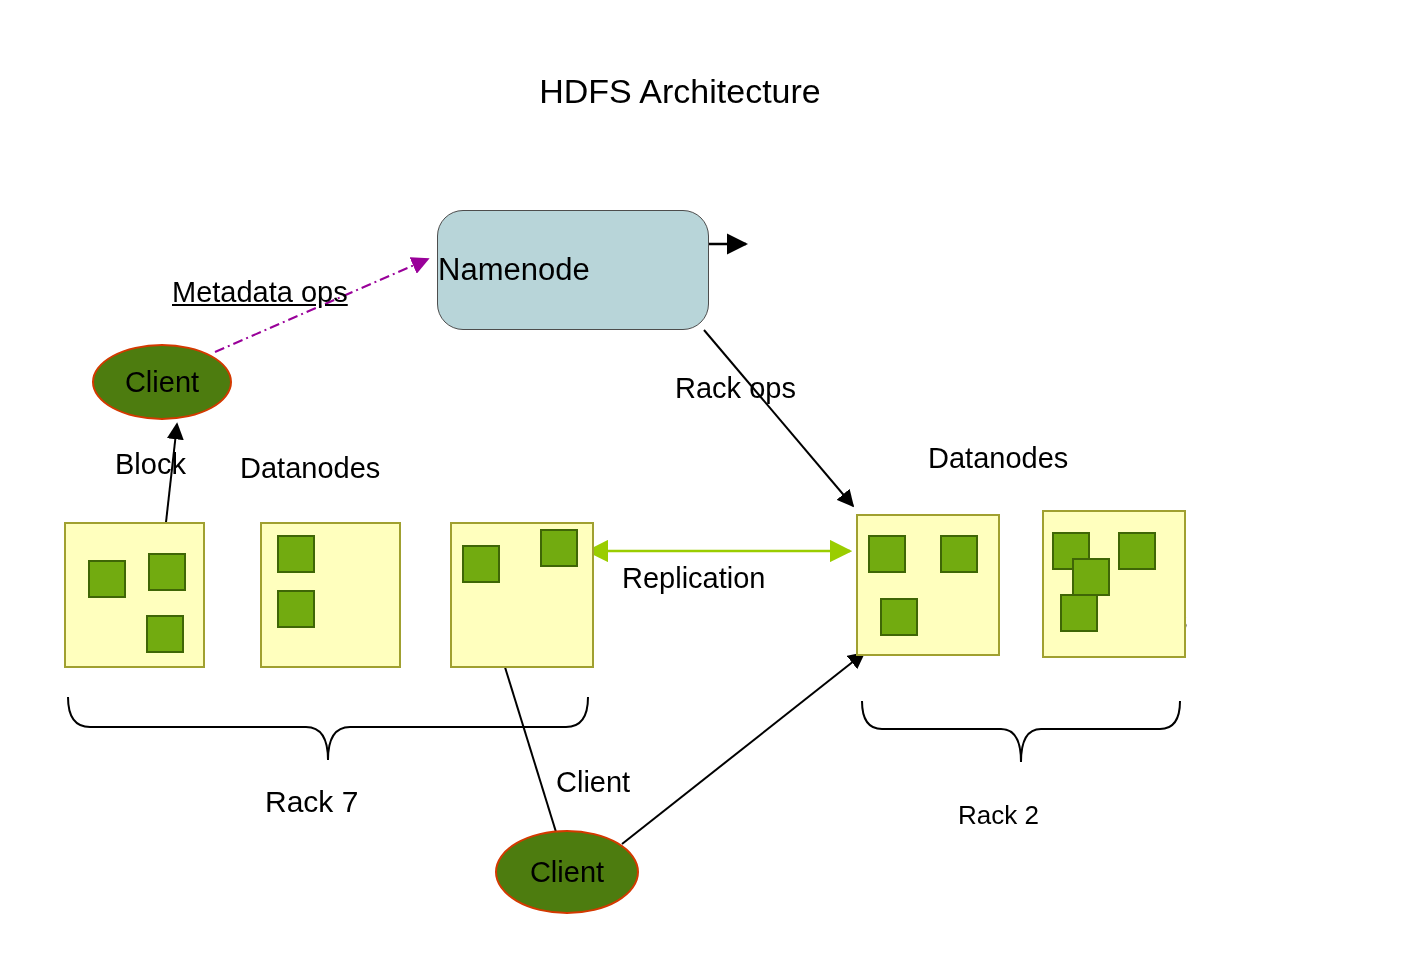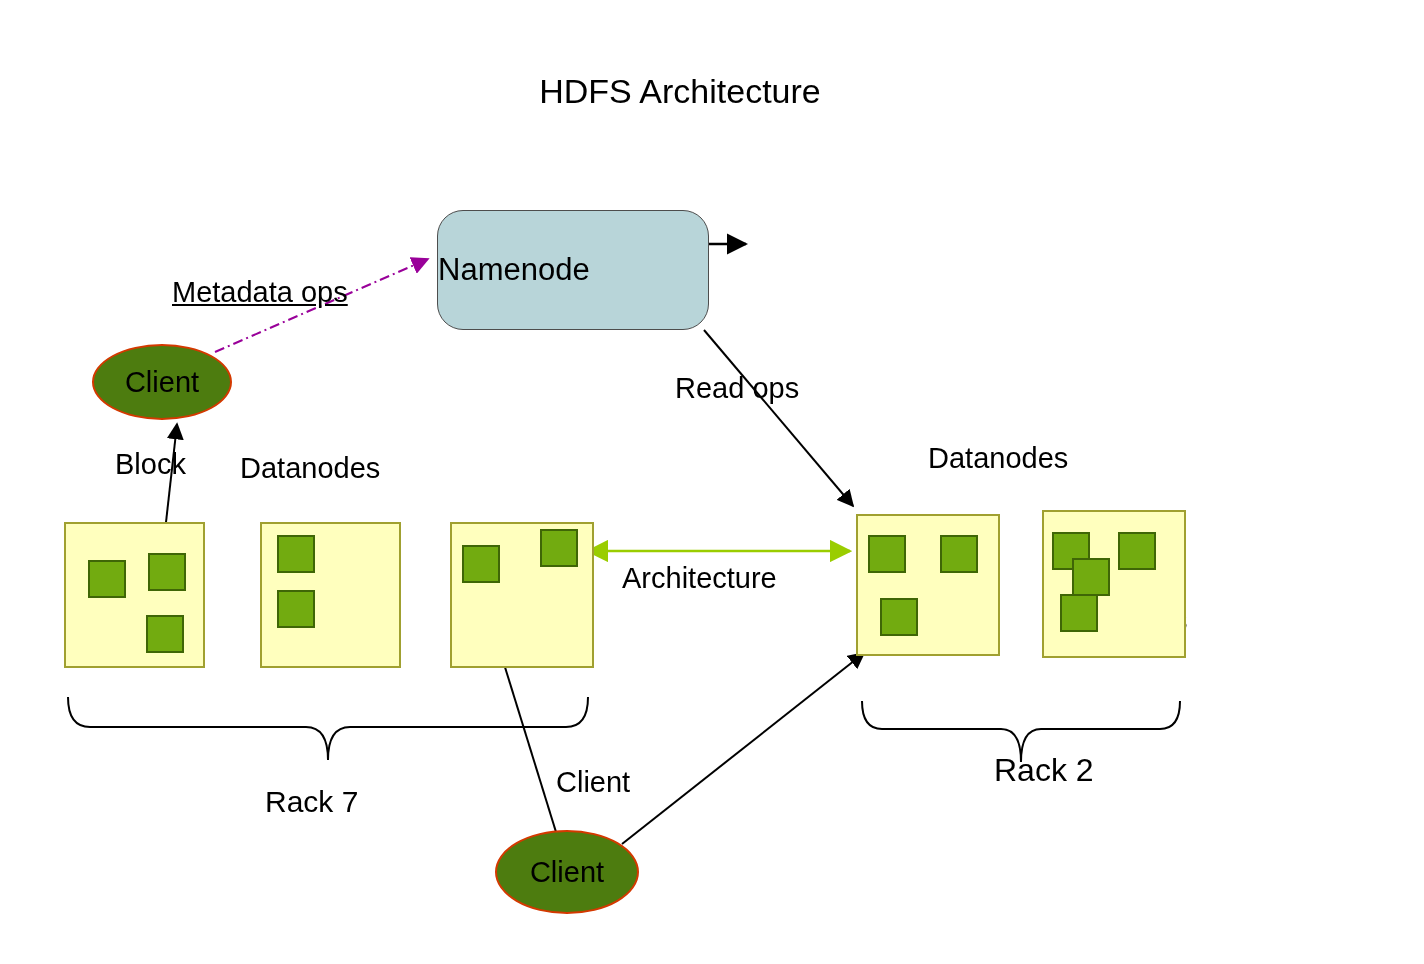--- a/index.html
+++ b/index.html
@@ -121,29 +121,29 @@
   </svg>
 
   <div class="title">HDFS Architecture</div>
 
   <div class="namenode">
     <span>Namenode</span>
   </div>
 
 
   <div class="flabel" style="left:172px; top:276px;text-decoration:underline;">Metadata ops</div>
-  <div class="flabel" style="left:675px; top:372px;">Read ops</div>
+  <div class="flabel" style="left:675px; top:372px;">Rack ops</div>
   <div class="flabel" style="left:115px; top:448px;">Block</div>
   <div class="flabel" style="left:240px; top:452px;">Datanodes</div>
   <div class="flabel" style="left:928px; top:442px;">Datanodes</div>
-  <div class="flabel" style="left:622px; top:562px;">Architecture</div>
+  <div class="flabel" style="left:622px; top:562px;">Replication</div>
   <div class="flabel" style="left:1102px; top:604px;">Blocks</div>
   <div class="flabel" style="left:556px; top:766px;">Client</div>
   <div class="flabel" style="left:265px; top:785px; font-size:30px;">Rack 7</div>
-  <div class="flabel" style="left:958px; top:752px; font-size:32px;margin-left:36px;">Rack 2</div>
+  <div class="flabel" style="left:958px; top:800px; font-size:26px;">Rack 2</div>
 
   <div class="client top">
     <span>Client</span>
   </div>
   <div class="client bottom">
     <span>Client</span>
   </div>
 
   <div class="dnode b1"></div>
   <div class="dnode b2"></div>

